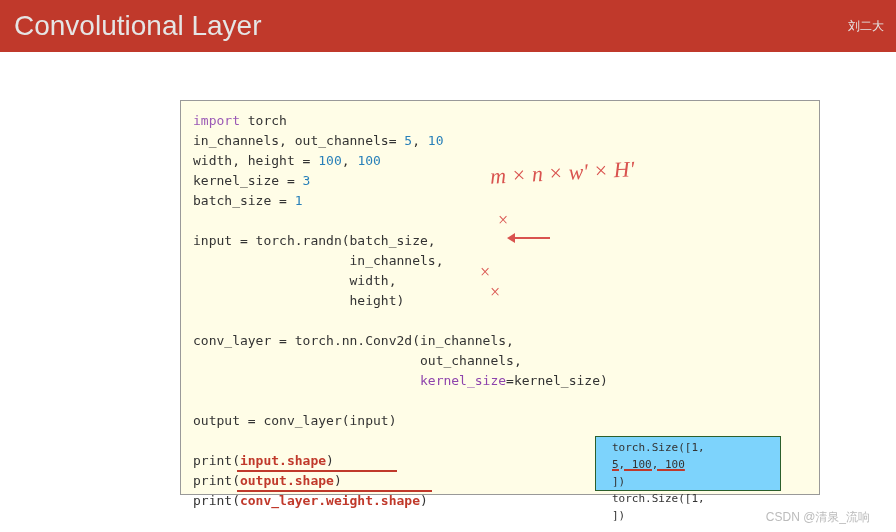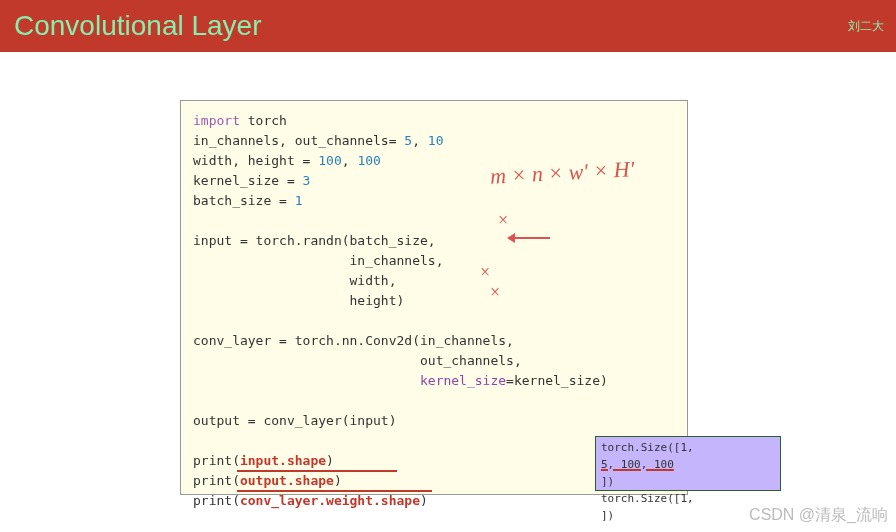--- a/index.html
+++ b/index.html
@@ -10,39 +10,39 @@
     body {
       width: 896px;
       height: 532px;
       font-family: "Microsoft YaHei", sans-serif;
       background: #fff;
       position: relative;
       overflow: hidden;
     }
     .header {
       background: #c0392b;
-      color: #86efac;
+      color: #e5e5e5;
       height: 52px;
       display: flex;
       align-items: center;
       justify-content: space-between;
       padding: 0 12px 0 14px;
     }
     .header-title {
       font-size: 28px;
       font-weight: 300;
     }
     .header-author {
       font-size: 12px;
     }
     .code-block {
       position: absolute;
       left: 180px;
       top: 100px;
-      width: 508px;
+      width: 640px;
       height: 395px;
       background: #fffde7;
       border: 1px solid #999;
       padding: 10px 12px;
       font-family: Consolas, monospace;
       font-size: 13px;
       line-height: 20px;
       color: #333;
     }
     .kw { color: #9b59b6; }
@@ -60,43 +60,43 @@
       margin: 0;
       white-space: pre;
       font-family: Consolas, monospace;
     }
     .output-box {
       position: absolute;
       left: 414px;
       top: 335px;
       width: 186px;
       height: 55px;
-      background: #c4b5fd;
+      background: #7dd3fc;
       border: 1px solid #2c5f2c;
       font-family: Consolas, monospace;
       font-size: 11px;
       line-height: 17px;
-      padding: 2px 5px;
+      padding: 2px 16px;
       color: #333;
     }
     .output-box span {
       display: block;
       white-space: nowrap;
     }
     .uline {
       text-decoration: underline;
       text-decoration-color: #c0392b;
       text-decoration-thickness: 1.5px;
     }
     .watermark {
       position: absolute;
-      right: 8px;
+      right: 26px;
       bottom: 6px;
       color: #bbb;
-      font-size: 16px;
+      font-size: 12px;
     }
     .annotation {
       position: absolute;
       color: #d9534f;
       font-family: "Comic Sans MS", cursive;
       font-size: 22px;
       font-style: italic;
       top: 160px;
       left: 490px;
       transform: rotate(-3deg);

